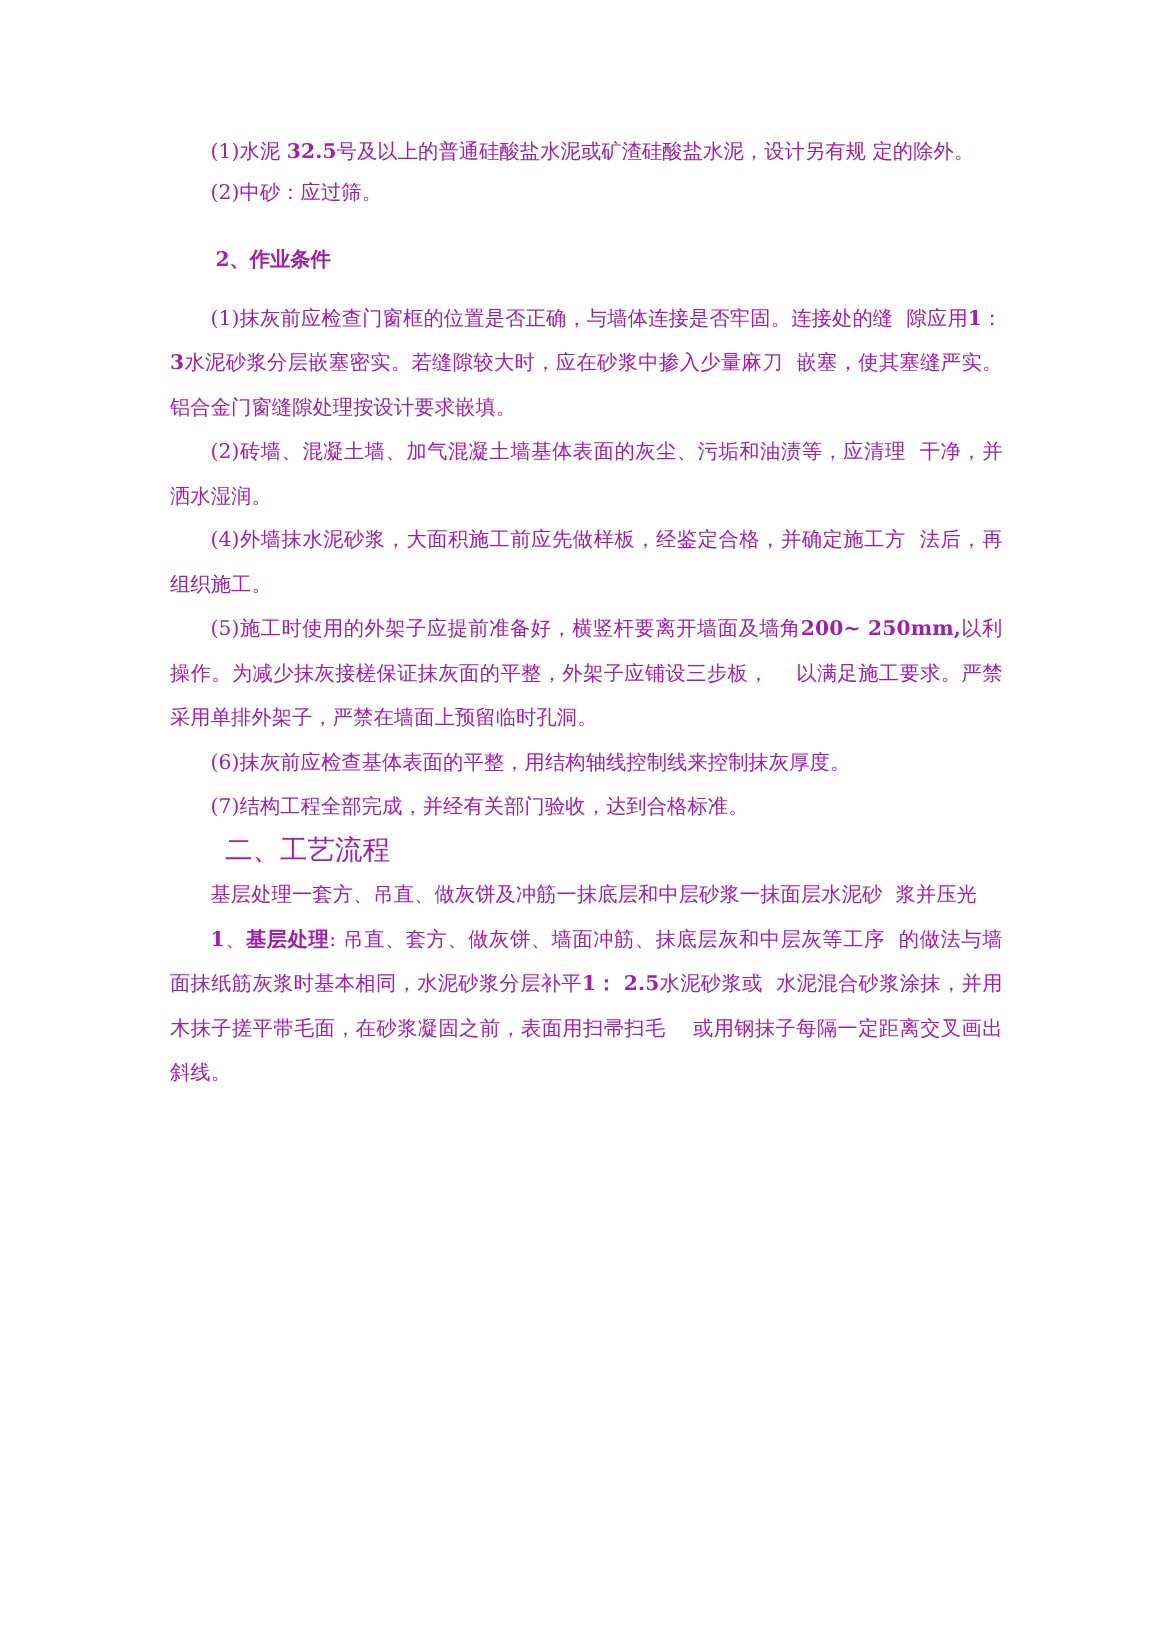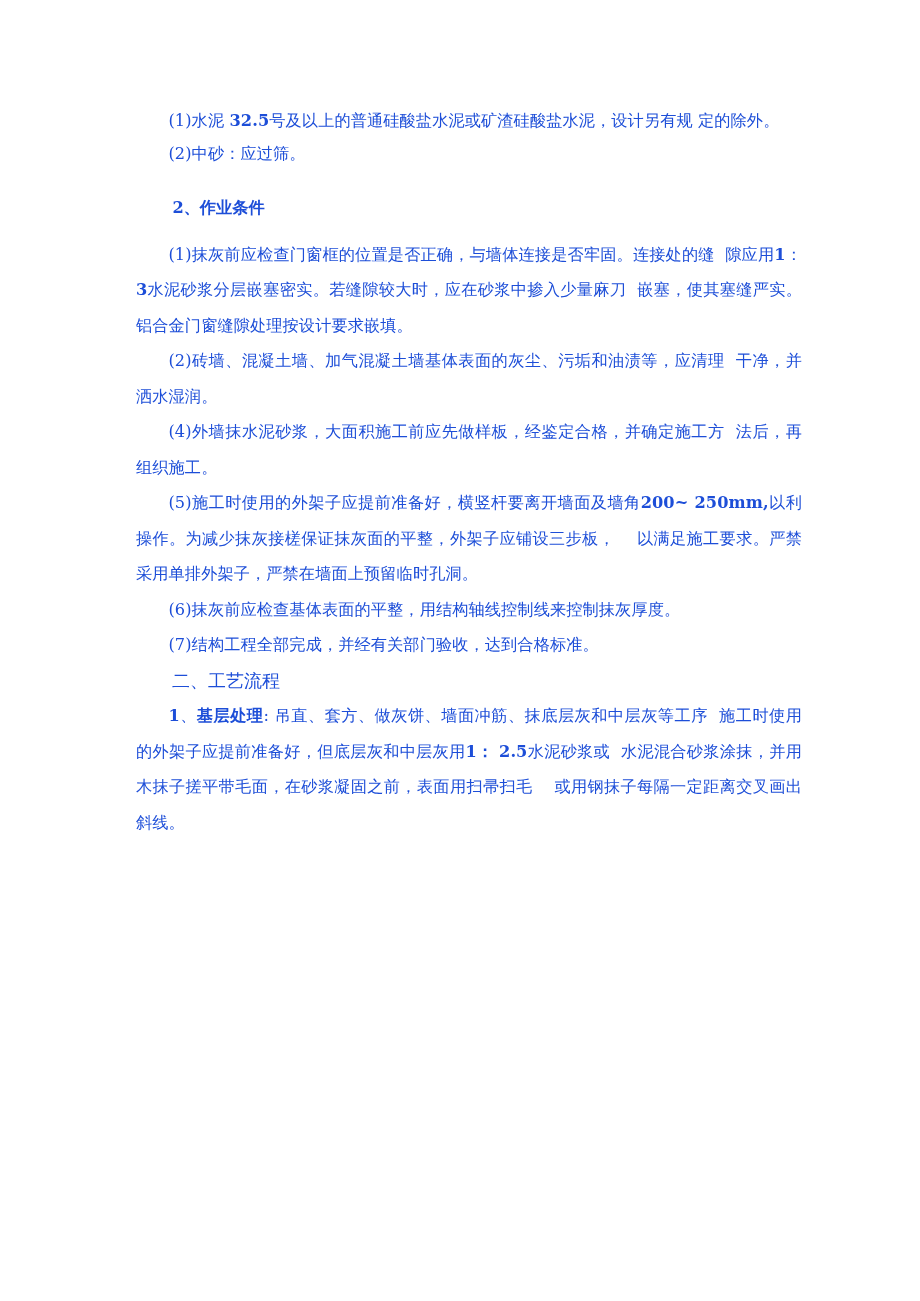--- a/index.html
+++ b/index.html
@@ -9,21 +9,21 @@
     background: #ffffff;
   }
   .page {
     position: relative;
     width: 920px;
     height: 1301px;
     background: #ffffff;
     box-sizing: border-box;
     overflow: hidden;
     font-family: "DejaVu Serif", "Liberation Serif", serif;
-    color: #1d4ed8;
+    color: #a21caf;
   }
   .content {
     position: absolute;
     left: 136px;
     top: 104px;
     width: 666px;
   }
   
   p.para {
     margin: 0;
@@ -45,21 +45,21 @@
   }
   .heading {
     margin: 4px;
     font-size: 16.2px;
     line-height: 35.5px;
     text-indent: 2em;
     font-weight: bold;
   }
   .heading-plain {
     margin: 0;
-    font-size: 18px;
+    font-size: 22px;
     line-height: 35.5px;
     text-indent: 2em;
     font-weight: normal;
   }
   
   .blockgap { height: 16px; }
   .blockgap-sm { height: 7px; }
 </style>
 </head>
 <body>
@@ -85,19 +85,20 @@
     <p class="para">(4)外墙抹水泥砂浆，大面积施工前应先做样板，经鉴定合格，并确定施工方  法后，再组织施工。</p>
 
     <p class="para"><span>(5)施工时使用的外架子应提前准备好，横竖杆要离开墙面及墙角</span><span class="b">200~ 250mm,</span><span>以利操作。为减少抹灰接槎保证抹灰面的平整，外架子应铺设三步板，    以满足施工要求。严禁采用单排外架子，严禁在墙面上预留临时孔洞。</span></p>
 
     <p class="para">(6)抹灰前应检查基体表面的平整，用结构轴线控制线来控制抹灰厚度。</p>
 
     <p class="para">(7)结构工程全部完成，并经有关部门验收，达到合格标准。</p>
 
     <p class="heading-plain">二、工艺流程</p>
 
+    <p class="para">基层处理一套方、吊直、做灰饼及冲筋一抹底层和中层砂浆一抹面层水泥砂  浆并压光</p>
 
 
-    <p class="para"><span class="b">1</span><span>、</span><span class="b">基层处理</span><span>: 吊直、套方、做灰饼、墙面冲筋、抹底层灰和中层灰等工序  施工时使用的外架子应提前准备好，但底层灰和中层灰用</span><span class="b">1：</span><span> </span><span class="b">2.5</span><span>水泥砂浆或  水泥混合砂浆涂抹，并用木抹子搓平带毛面，在砂浆凝固之前，表面用扫帚扫毛    或用钢抹子每隔一定距离交叉画出斜线。</span></p>
+    <p class="para"><span class="b">1</span><span>、</span><span class="b">基层处理</span><span>: 吊直、套方、做灰饼、墙面冲筋、抹底层灰和中层灰等工序  的做法与墙面抹纸筋灰浆时基本相同，水泥砂浆分层补平</span><span class="b">1：</span><span> </span><span class="b">2.5</span><span>水泥砂浆或  水泥混合砂浆涂抹，并用木抹子搓平带毛面，在砂浆凝固之前，表面用扫帚扫毛    或用钢抹子每隔一定距离交叉画出斜线。</span></p>
 
 
   </div>
 </div>
 
 </body></html>

